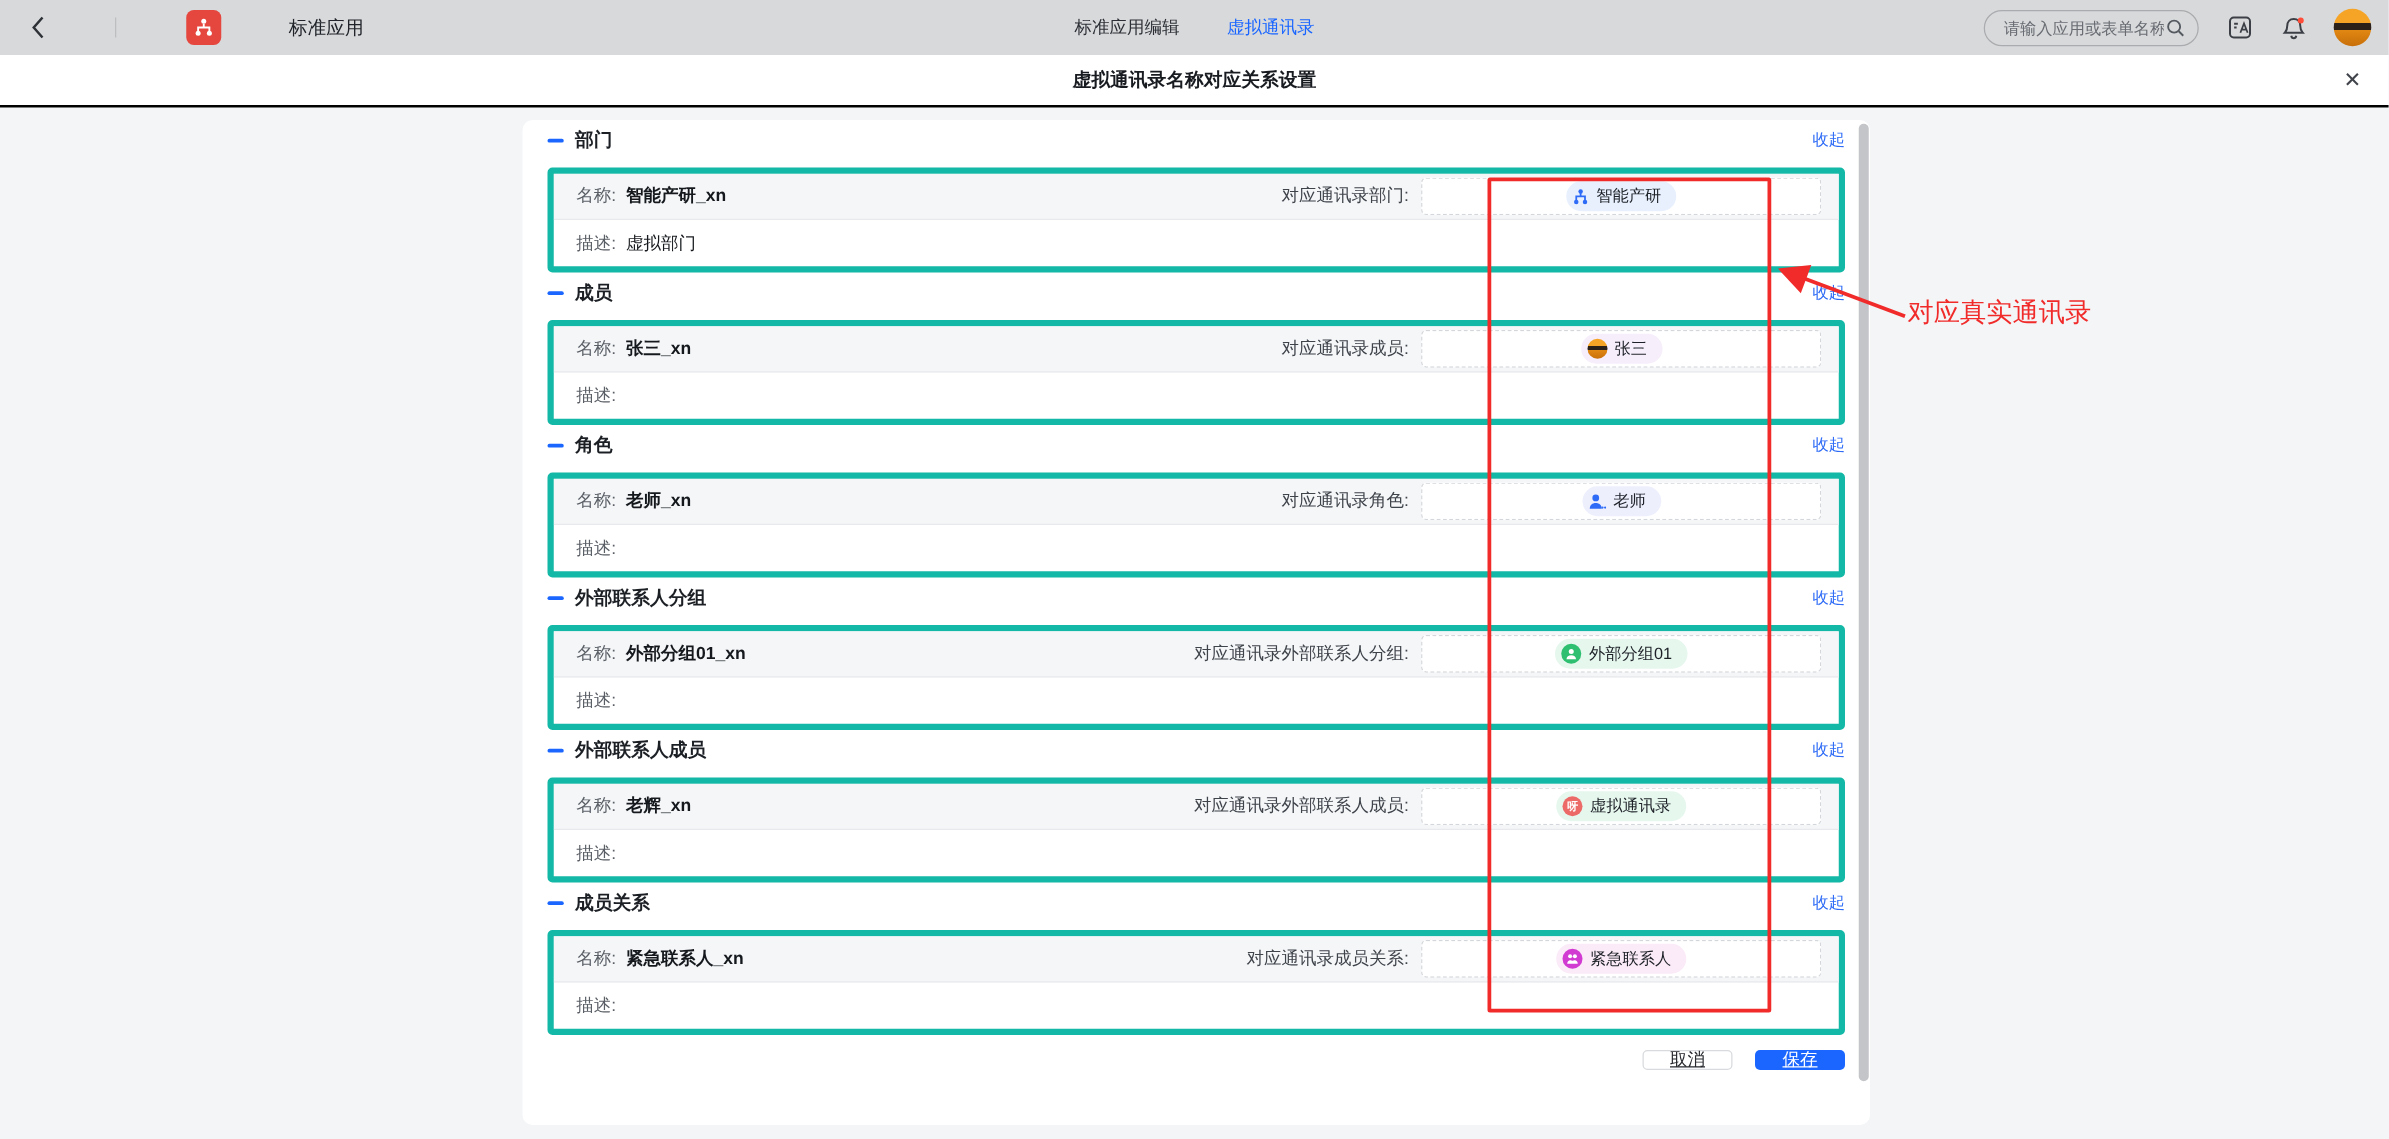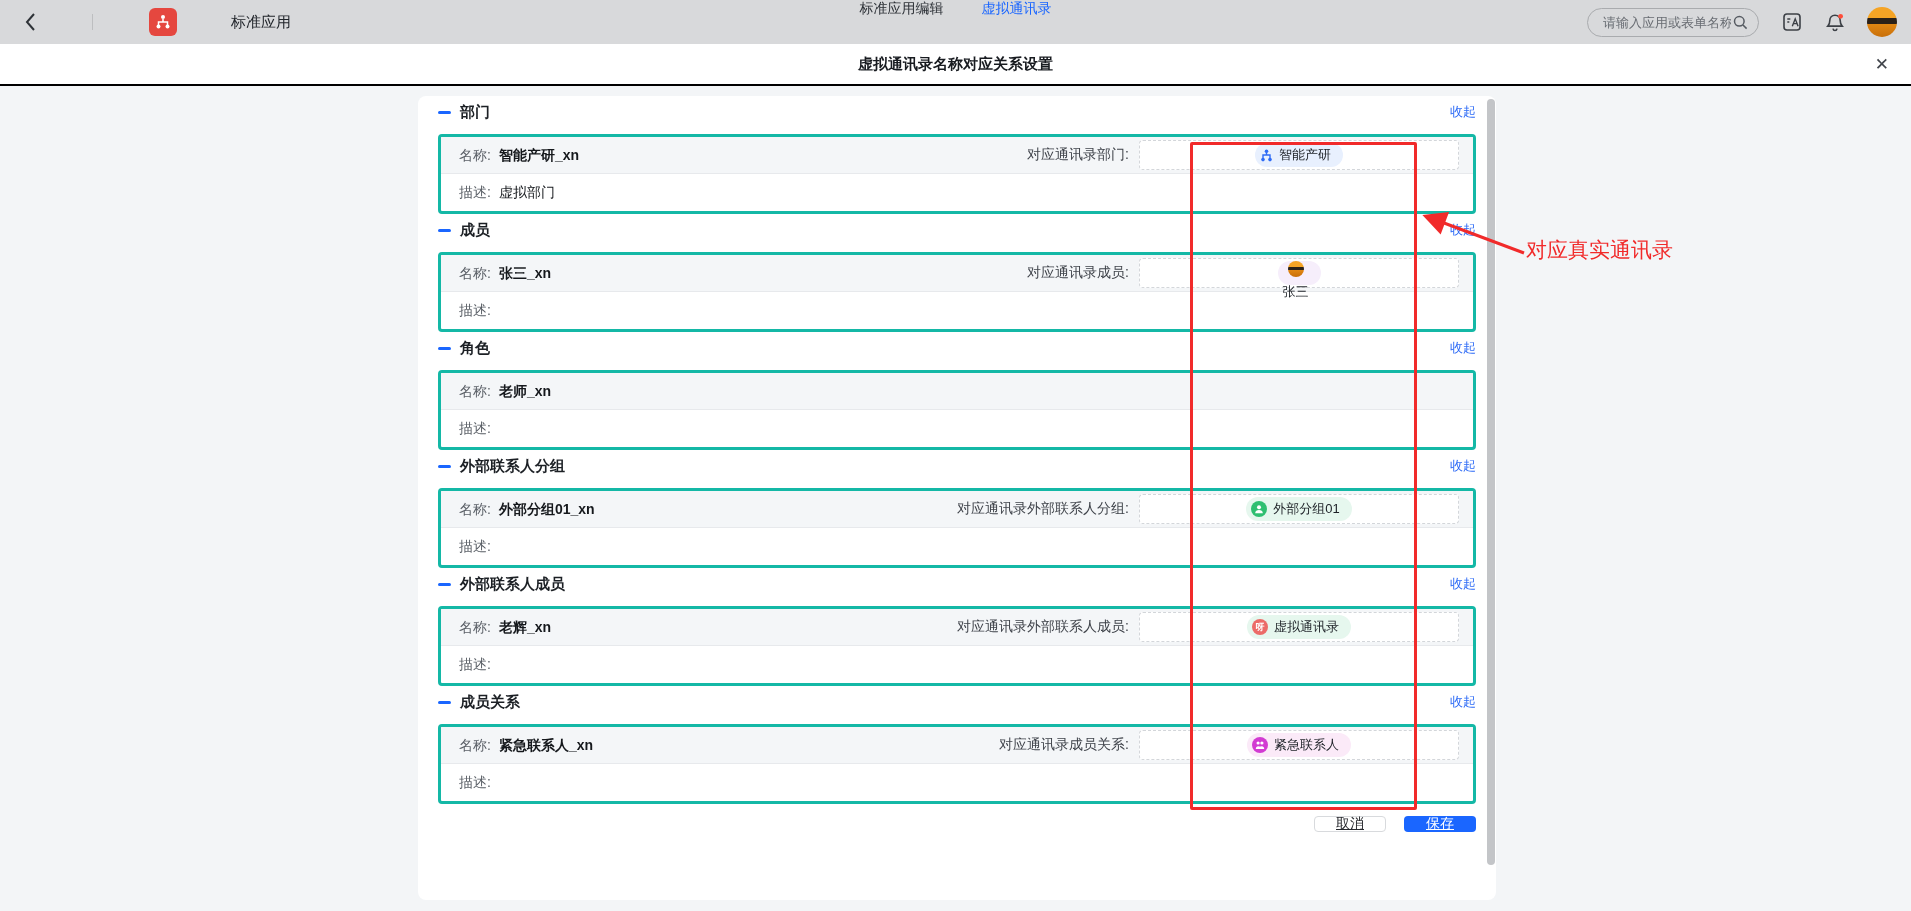--- a/index.html
+++ b/index.html
@@ -10,21 +10,21 @@
   }
   
   .topbar{position:absolute;top:0;left:0;right:0;height:44px;background:#d8d9db;
     display:flex;align-items:center;padding:0 10px 0 18px;box-sizing:border-box;z-index:30;gap:44px;}
   .tb-back{width:24px;height:28px;display:flex;align-items:center;justify-content:center;cursor:pointer;}
   .tb-divider{width:1px;height:16px;background:#bdbec0;margin:0 12px 0 6px;}
   .app-ic{width:28px;height:28px;border-radius:6px;background:#e5473f;display:flex;
     align-items:center;justify-content:center;margin-right:10px;flex:0 0 auto;}
   .app-name{font-size:15px;color:#20242a;}
   .tabs{position:absolute;left:50%;top:0;height:44px;transform:translateX(-50%);
-    display:flex;gap:38px;align-items:flex-start;}
+    display:flex;gap:38px;align-items:center;}
   .tab{font-size:14px;color:#2c3036;cursor:pointer;white-space:nowrap;}
   .tab.active{color:#1a66ff;}
   .tb-right{margin-left:auto;display:flex;align-items:center;gap:22px;padding-right:4px;}
   .search{width:172px;height:29px;border:1px solid #a9abae;border-radius:15px;display:flex;
     align-items:center;padding:0 10px 0 13px;box-sizing:border-box;}
   .search input{border:0;background:transparent;outline:0;flex:1;font-size:13px;color:#34383e;width:100%;}
   .search input::placeholder{color:#696d73;}
   .tb-ic{display:flex;align-items:center;justify-content:center;cursor:pointer;}
   .avatar{width:30px;height:30px;border-radius:50%;cursor:pointer;
     background:linear-gradient(180deg,#f5a425 0%,#f5a425 38%,#2b2118 38%,#2b2118 58%,#e08612 58%,#c86f0a 100%);}
@@ -36,21 +36,21 @@
     color:#41454b;cursor:pointer;line-height:1;}
   
   .bodybg{position:absolute;top:85px;left:0;right:0;bottom:0;background:#f3f5f7;}
   .card{position:absolute;left:418px;top:11px;width:1078px;height:804px;background:#fff;
     border-radius:8px;padding:0 20px;box-sizing:border-box;}
   .sec{margin-top:4px;}
   .sec-head{display:flex;align-items:center;height:24px;margin-bottom:10px;}
   .minus{width:13px;height:3px;border-radius:1.5px;background:#1a66ff;margin-right:9px;cursor:pointer;flex:0 0 auto;}
   .sec-title{font-size:15px;font-weight:700;color:#1c2025;}
   .collapse{margin-left:auto;color:#2e6bf6;font-size:13px;cursor:pointer;text-decoration:none;}
-  .sec-box{border:3px solid #14b8a6;border-radius:4px;overflow:hidden;}
+  .sec-box{border:5px solid #14b8a6;border-radius:4px;overflow:hidden;}
   .row{height:37px;display:flex;align-items:center;padding:0 14px 0 18px;box-sizing:border-box;}
   .row-name{background:#f4f6f8;border-bottom:1px solid #e7e9ec;justify-content:space-between;}
   .lbl{font-size:14px;color:#5a5f66;}
   .val-b{font-size:14px;font-weight:700;color:#15181c;margin-left:8px;}
   .val-r{font-size:14px;color:#15181c;margin-left:8px;}
   .map-side{display:flex;align-items:center;gap:10px;}
   .map-lbl{font-size:14px;color:#3f434a;}
   .dashed{width:320px;height:30px;border:1px dashed #d3d6da;background:#fff;border-radius:4px;
     display:flex;align-items:center;justify-content:center;box-sizing:border-box;cursor:pointer;}
   .pill{display:inline-flex;align-items:center;gap:6px;height:24px;padding:0 12px 0 5px;
@@ -176,21 +176,21 @@
       <a class="collapse">收起</a>
     </div>
     <div class="sec-box">
       <div class="row row-name">
         <div>
           <span class="lbl">名称:</span><span class="val-b">张三_xn</span>
         </div>
         <div class="map-side">
           <span class="map-lbl">对应通讯录成员:</span>
           <div class="dashed">
-            <span class="pill" style="background: rgb(246, 238, 251); flex-direction: column;">
+            <span class="pill" style="background: rgb(246, 238, 251);">
               <span class="pill-icon-host" style="display: inline-flex;">
                       <span class="av av-orange"></span>
                     </span>
               <span class="tag-text">张三</span>
             </span>
           </div>
         </div>
       </div>
       <div class="row row-desc">
         <span class="lbl">描述:</span>
@@ -202,20 +202,36 @@
   <section class="sec">
     <div class="sec-head">
       <span class="minus"></span>
       <span class="sec-title">角色</span>
       <a class="collapse">收起</a>
     </div>
     <div class="sec-box">
       <div class="row row-name">
         <div>
           <span class="lbl">名称:</span><span class="val-b">老师_xn</span>
+        </div>
+        <div class="map-side">
+          <span class="map-lbl">对应通讯录角色:</span>
+          <div class="dashed">
+            <span class="pill" style="background: rgb(237, 239, 253);">
+              <span class="pill-icon-host" style="display: inline-flex;">
+                      <svg width="14" height="13" viewBox="0 0 14 13">
+                        <circle cx="5.6" cy="3.3" r="2.7" fill="#2e6bf6"></circle>
+                        <path d="M0.8 12c0-2.9 2.1-4.6 4.8-4.6s4.8 1.7 4.8 4.6z" fill="#2e6bf6"></path>
+                        <circle cx="11" cy="11" r="0.9" fill="#2e6bf6"></circle>
+                        <circle cx="13.1" cy="11" r="0.9" fill="#2e6bf6"></circle>
+                      </svg>
+                    </span>
+              <span class="tag-text">老师</span>
+            </span>
+          </div>
         </div>
       </div>
       <div class="row row-desc">
         <span class="lbl">描述:</span>
               <span class="val-r"></span>
       </div>
     </div>
   </section>
 
   <section class="sec">

